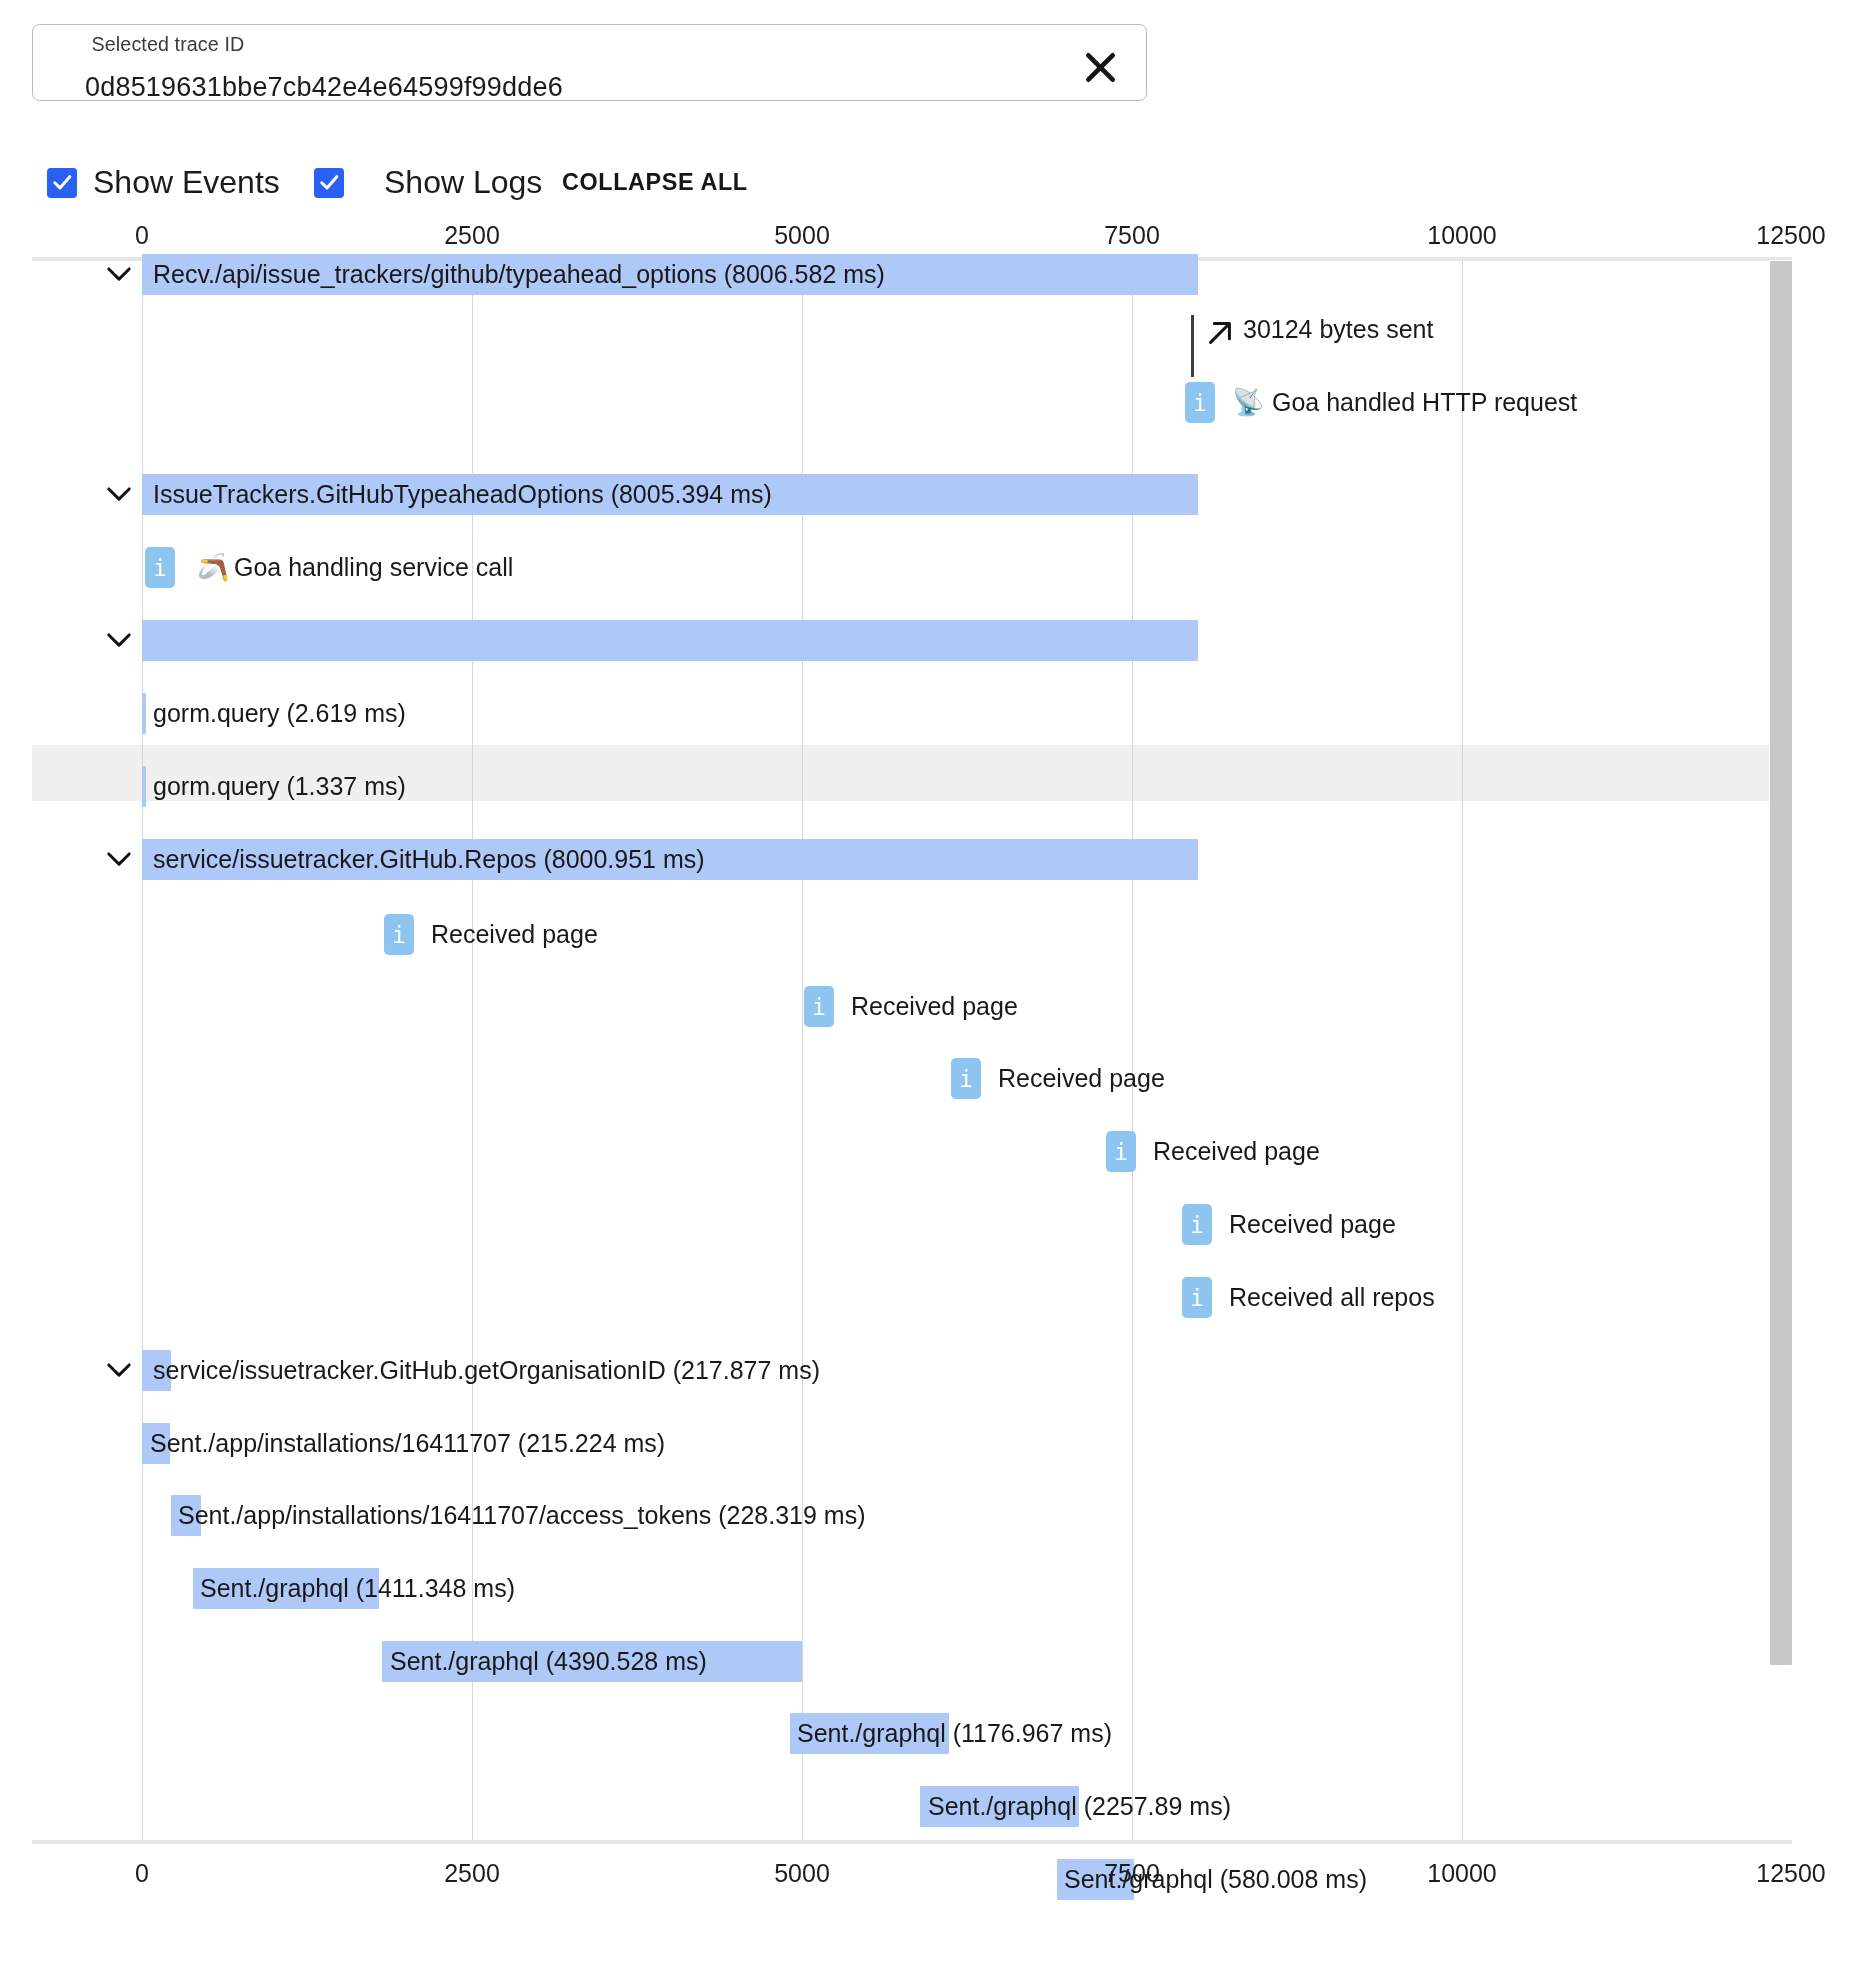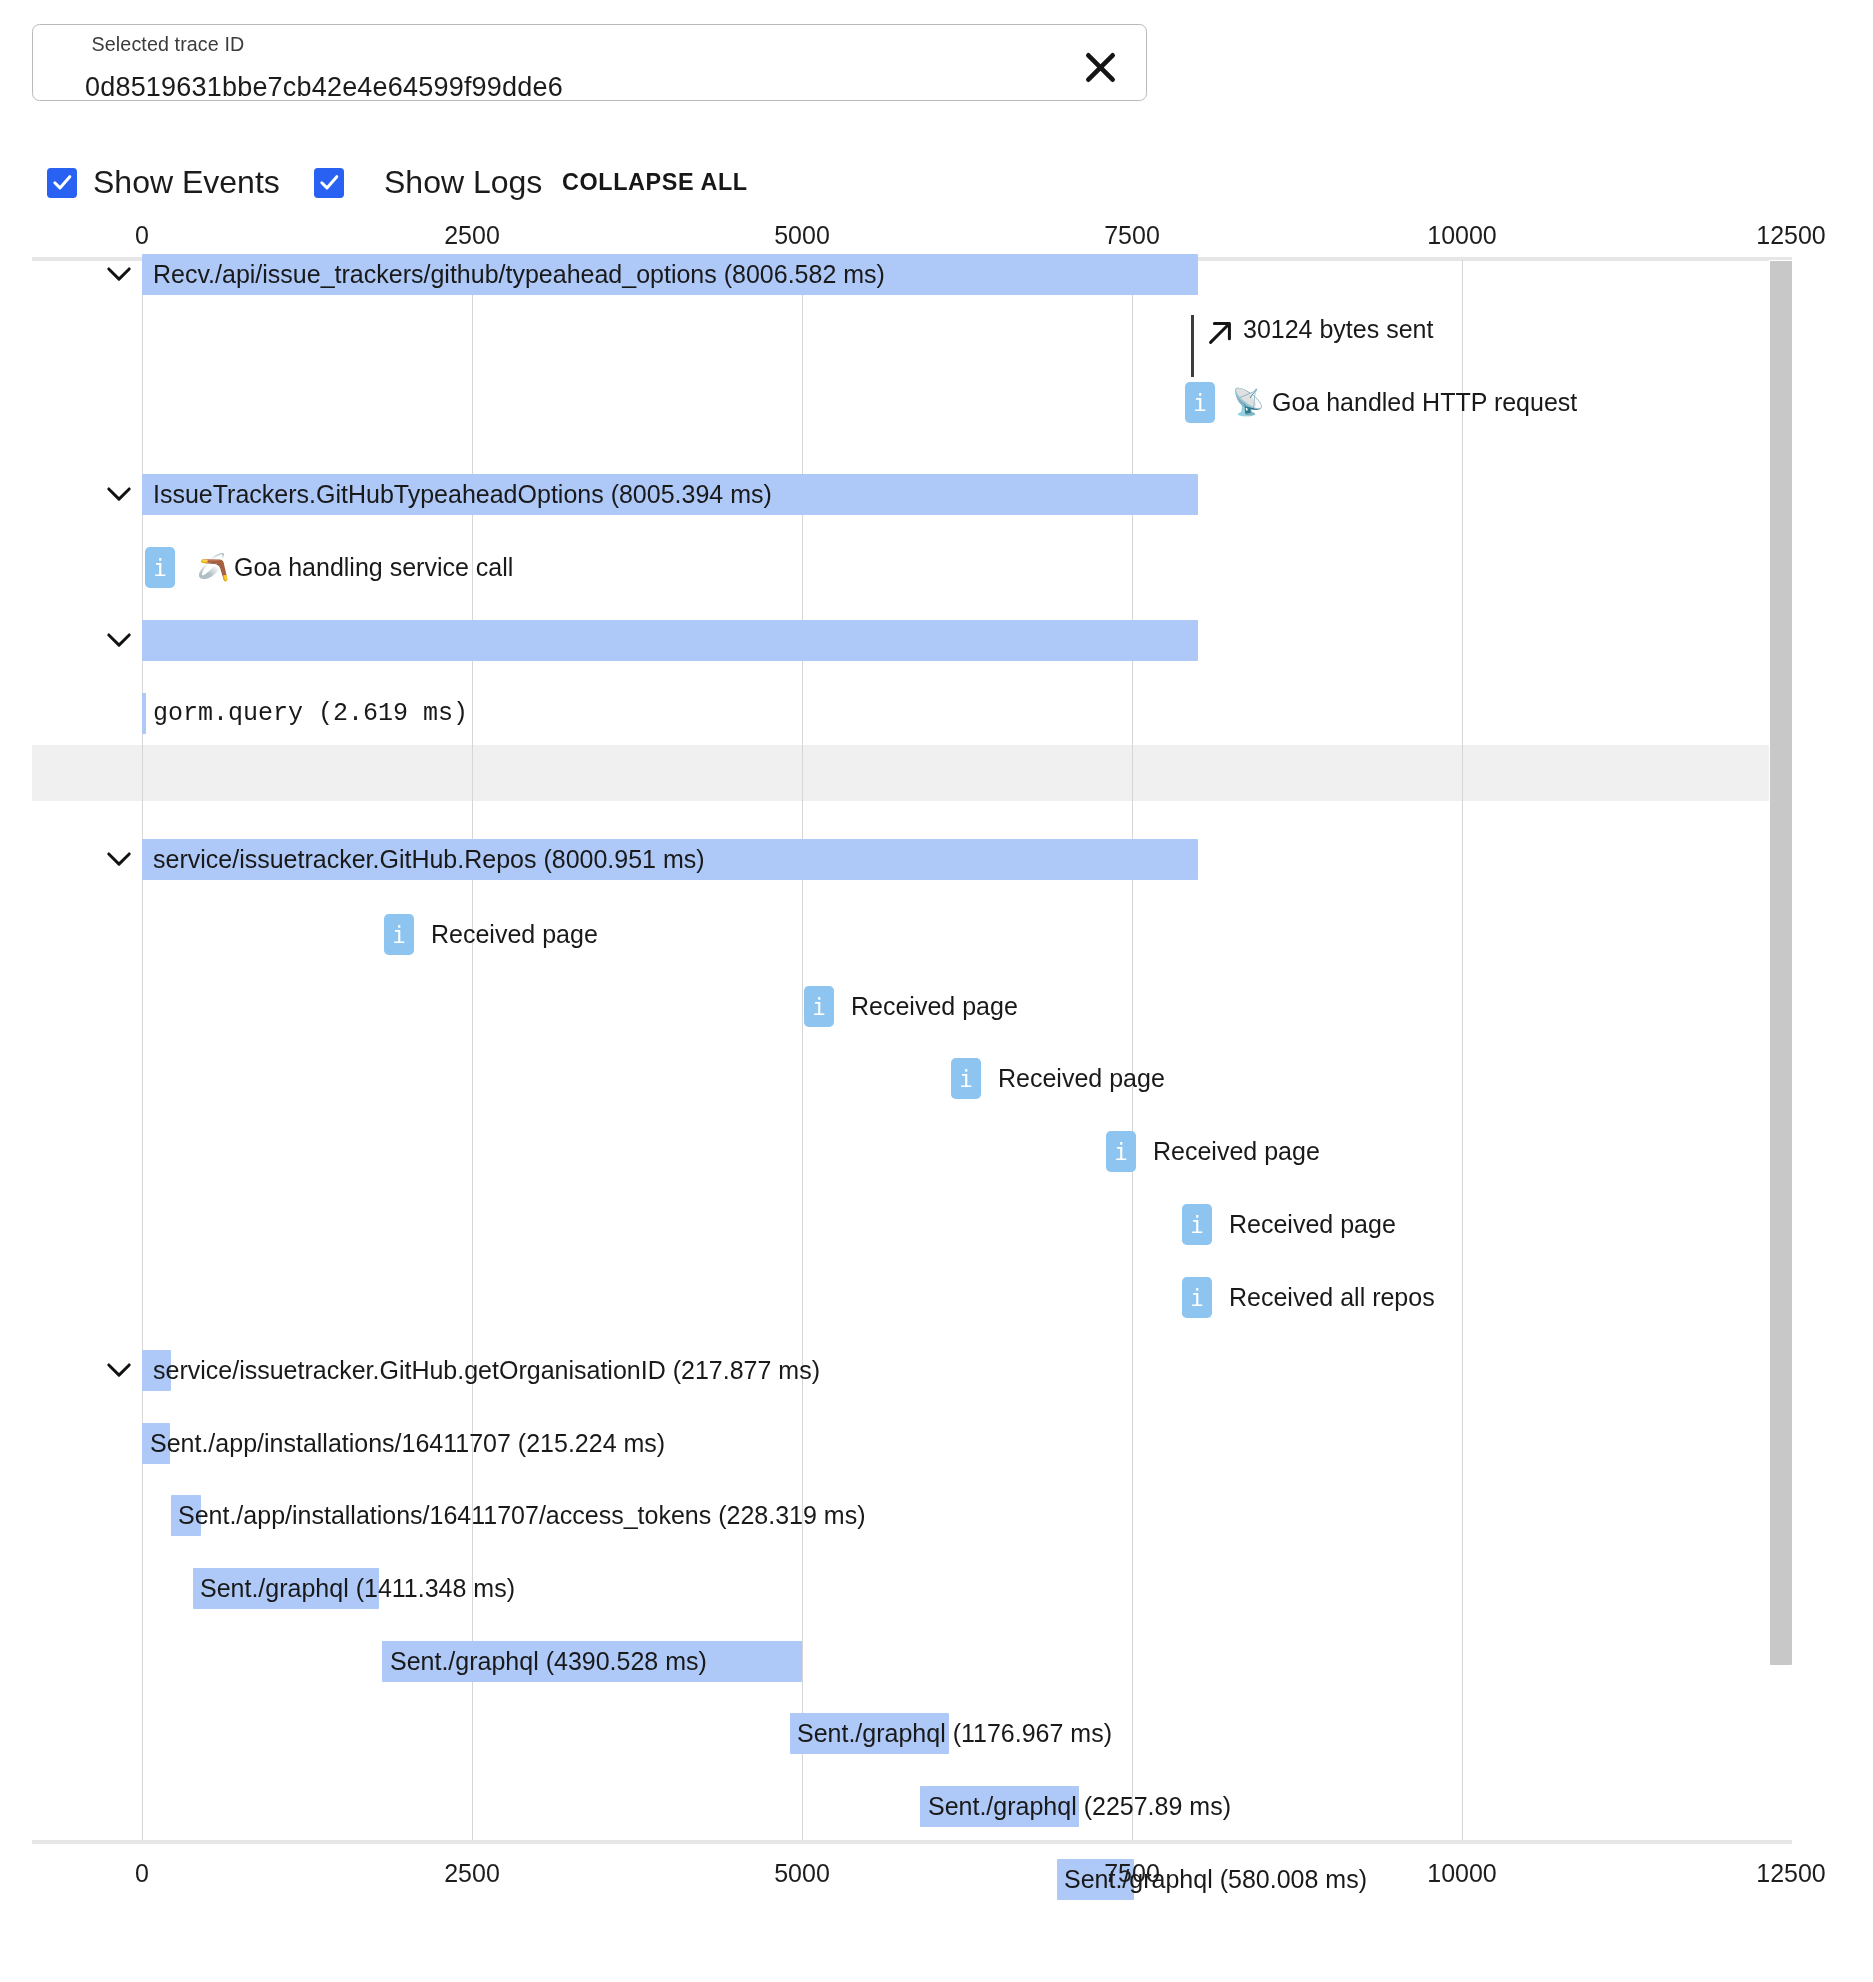--- a/index.html
+++ b/index.html
@@ -209,23 +209,27 @@
         <div class="caret" style="left:103px;top:0;">
           <svg width="26" height="17" viewBox="0 0 28 18">
               <path d="M3 3 L14 14 L25 3" stroke="#121212" stroke-width="3.2" fill="none" stroke-linecap="round" stroke-linejoin="round"></path>
             </svg>
         </div>
         <div class="bar" style="left:142px;top:0;width:1056px;"></div>
       </div>
 
       <div class="row" style="top:433px;height:56px;">
         <div class="bar sliver" style="left:142px;top:0;"></div>
-        <div class="rowlabel" style="left:153px;top:0;font-family:Liberation Mono, monospace;">gorm.query (2.619 ms)</div>
-      </div>
-
+        <div class="rowlabel" style="left:153px;top:0;">gorm.query (2.619 ms)</div>
+      </div>
+
+      <div class="row" style="top:506px;height:56px;">
+        <div class="bar sliver" style="left:142px;top:0;"></div>
+        <div class="rowlabel" style="left:153px;top:0;">gorm.query (1.337 ms)</div>
+      </div>
 
       <div class="row" style="top:579px;height:56px;">
         <div class="caret" style="left:103px;top:0;">
           <svg width="26" height="17" viewBox="0 0 28 18">
               <path d="M3 3 L14 14 L25 3" stroke="#121212" stroke-width="3.2" fill="none" stroke-linecap="round" stroke-linejoin="round"></path>
             </svg>
         </div>
         <div class="bar" style="left:142px;top:0;width:1056px;"></div>
         <div class="rowlabel" style="left:153px;top:0;">service/issuetracker.GitHub.Repos (8000.951 ms)</div>
       </div>

